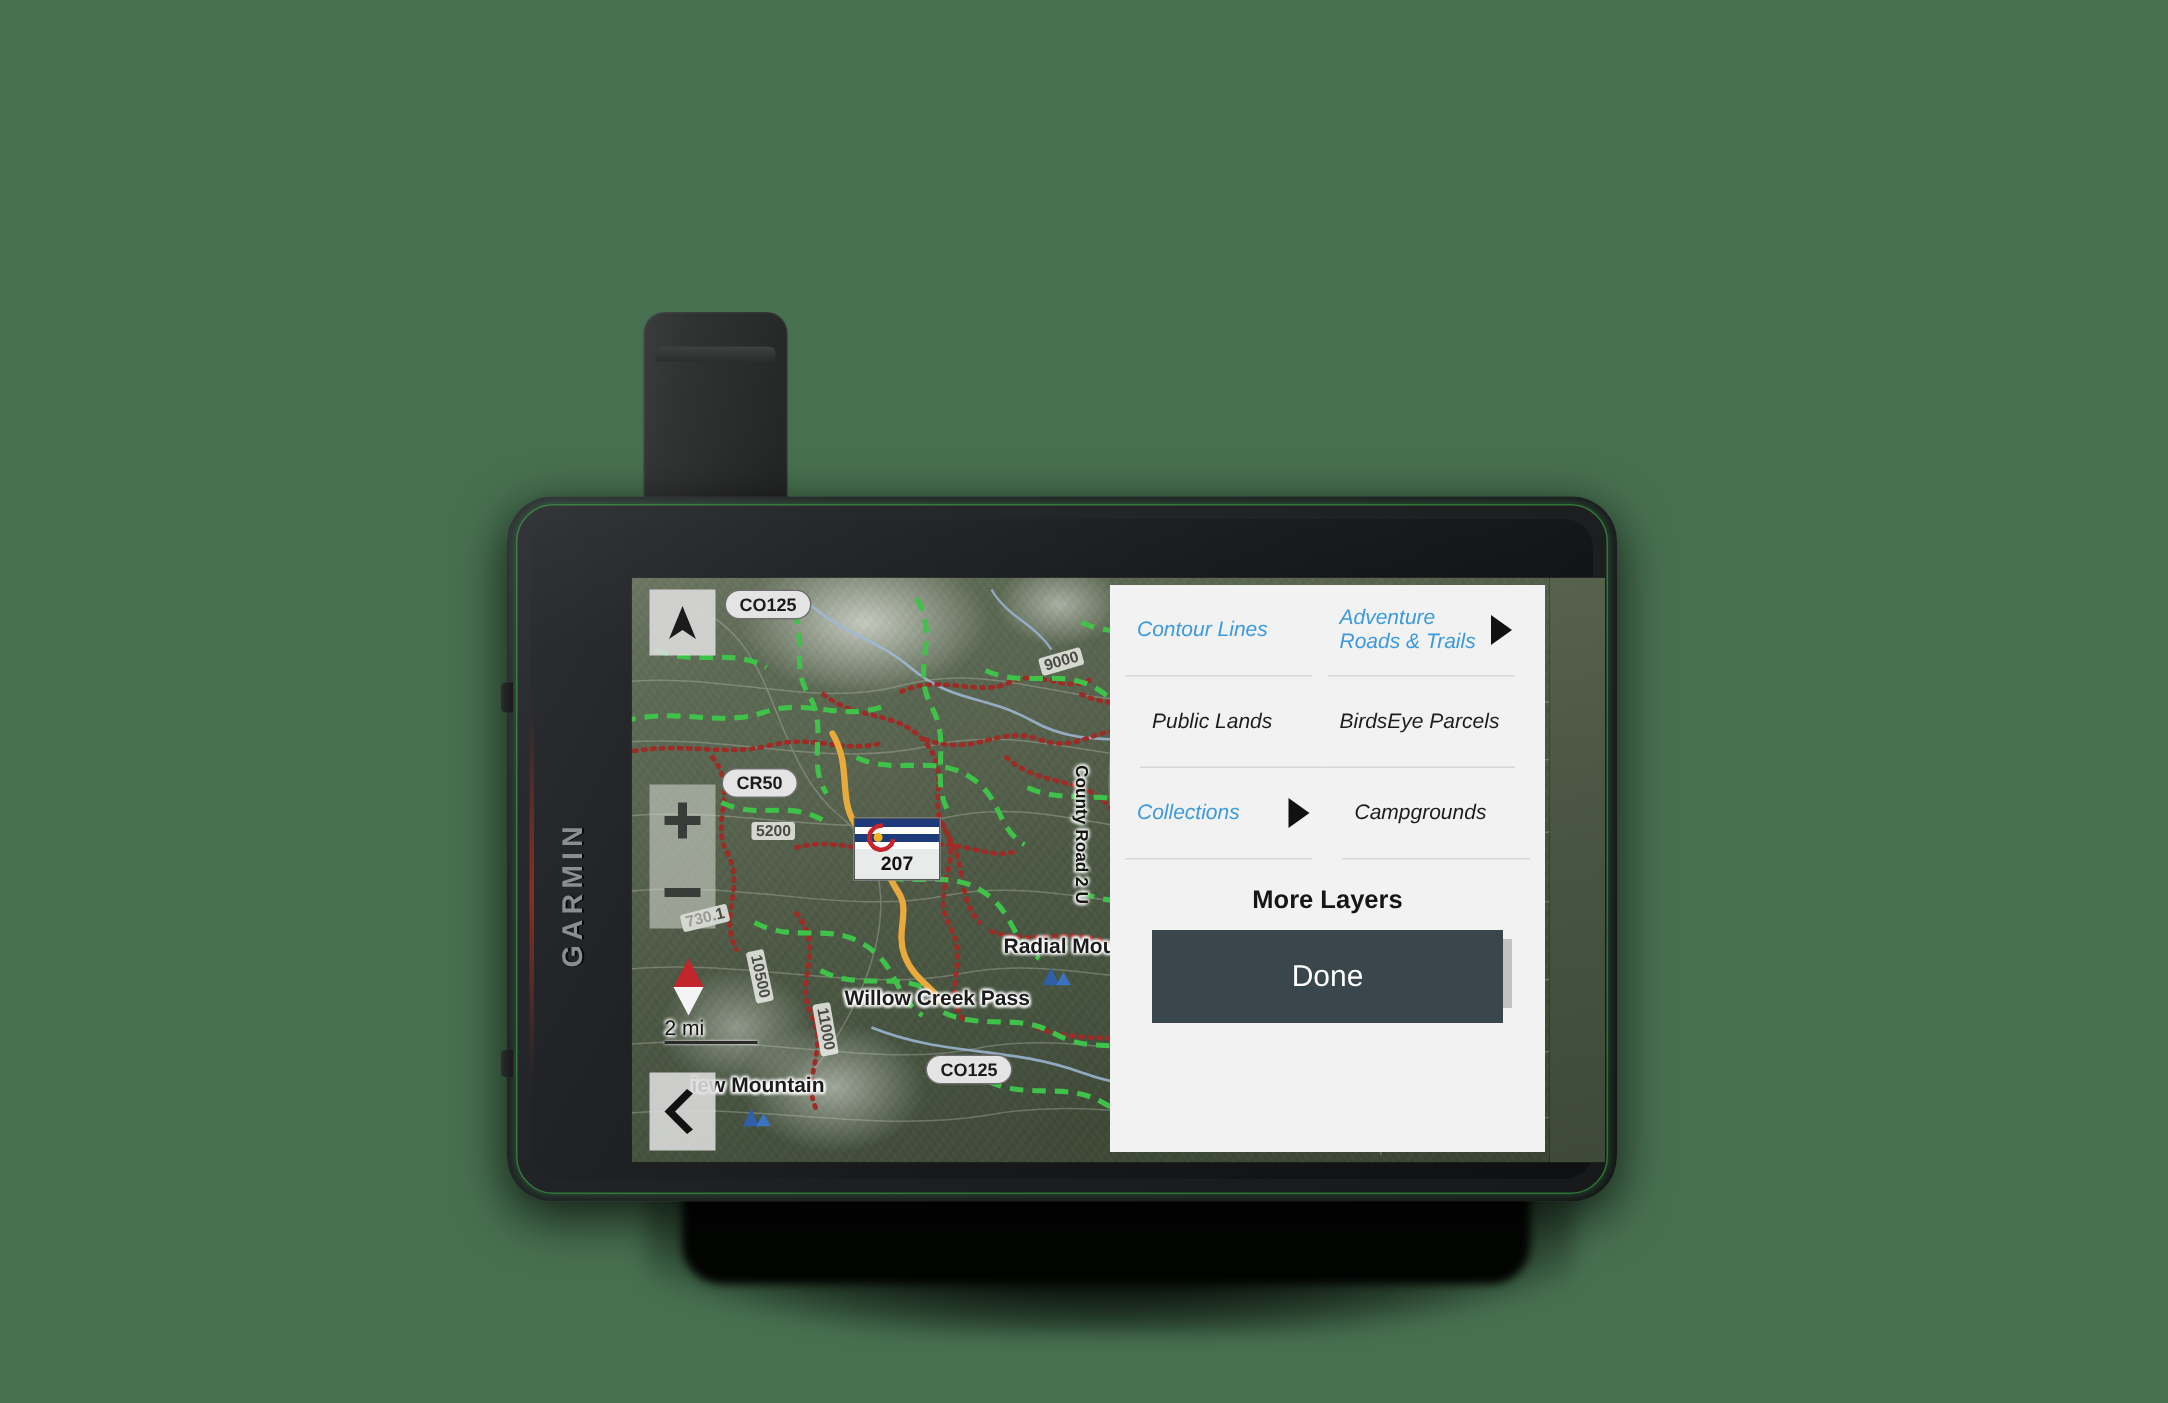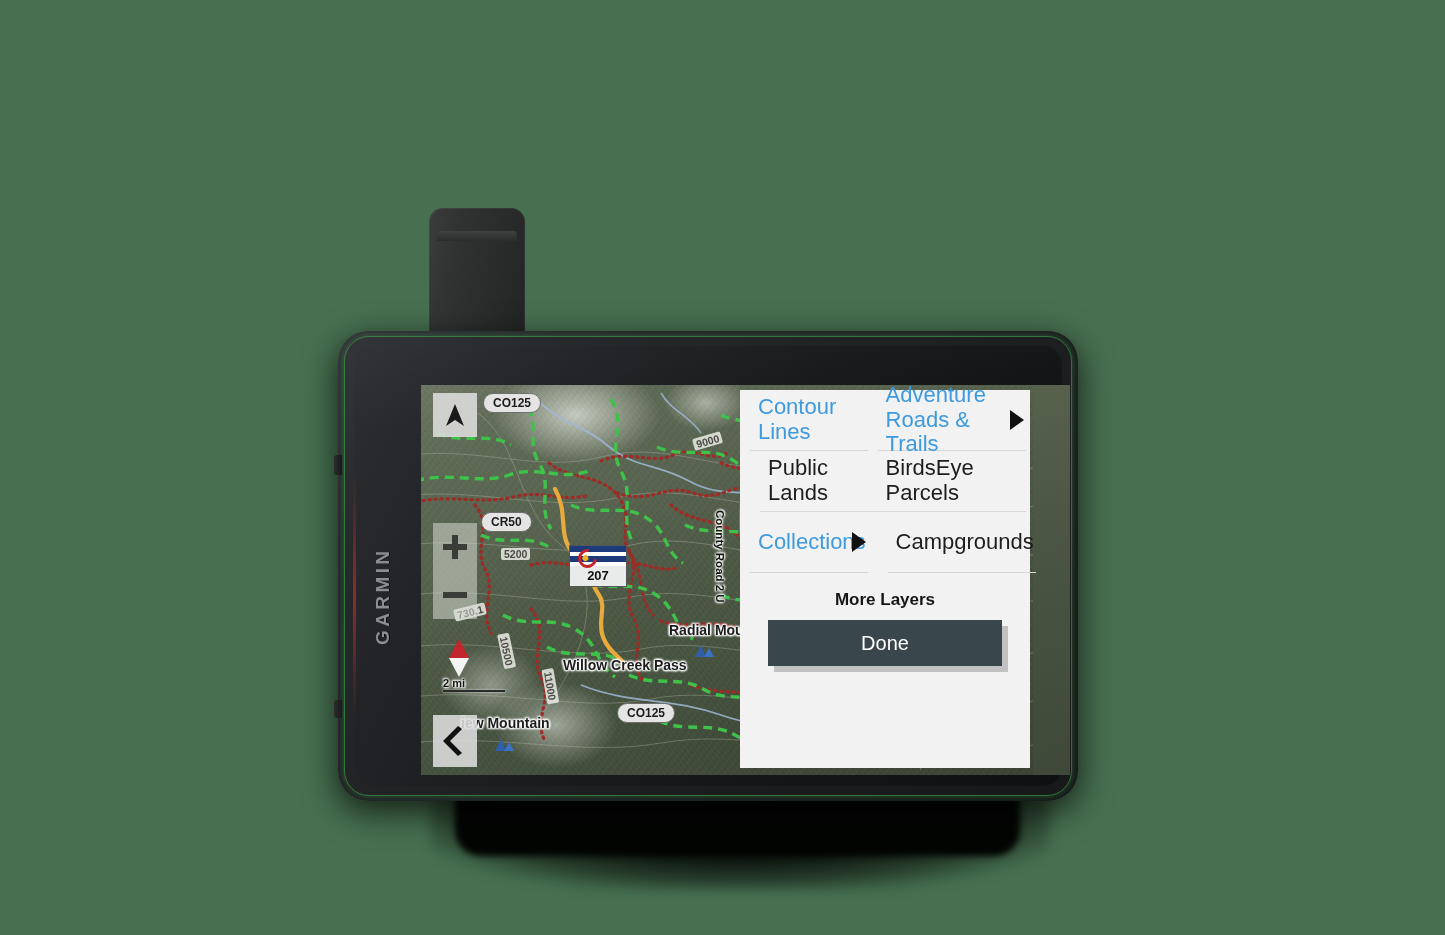--- a/index.html
+++ b/index.html
@@ -169,21 +169,21 @@
   }
   .shield-c::after{content:"";position:absolute;left:2px;top:1.5px;width:6px;height:6px;border-radius:50%;background:#f0b323;}
   .shield-num{height:18px;display:flex;align-items:center;justify-content:center;font-size:13px;font-weight:700;color:#111;}
 
   
   .posmark{position:absolute;left:28px;top:254px;width:20px;height:38px;}
   .posmark .up{position:absolute;left:0;top:0;width:0;height:0;border-left:10px solid transparent;border-right:10px solid transparent;border-bottom:19px solid #c0262b;}
   .posmark .dn{position:absolute;left:0;top:19px;width:0;height:0;border-left:10px solid transparent;border-right:10px solid transparent;border-top:19px solid #f4f4f4;}
 
   .scalebar{position:absolute;left:22px;top:292px;}
-  .scalebar .txt{color:#141414;font-size:11px;font-weight:700;text-shadow:0 0 3px #fff,0 0 3px #fff,1px 1px 2px #fff,-1px -1px 2px #fff;}
+  .scalebar .txt{color:#141414;font-size:14px;font-weight:400;text-shadow:0 0 3px #fff,0 0 3px #fff,1px 1px 2px #fff,-1px -1px 2px #fff;}
   .scalebar .ln{width:62px;height:2px;background:#2a2a2a;margin-top:1px;box-shadow:0 0 2px #fff;}
 
   .peak{position:absolute;width:22px;height:14px;}
   .peak svg{display:block;}
 
   .chev{width:26px;height:30px;}
 
   
   .panel{
     position:absolute;left:319px;top:5px;width:290px;height:378px;
@@ -193,36 +193,36 @@
     display:grid;grid-template-columns:1fr 1fr;
     column-gap:0;padding:0 10px;
   }
   .cell{
     position:relative;height:61px;display:flex;align-items:center;
     border-bottom:1px solid #d6d6d6;
     padding:0 2px 0 8px;box-sizing:border-box;
   }
   .cell.left{margin-right:10px;}
   .cell.right{margin-left:10px;}
-  .cell-label{font-size:22px;color:#1d1d1d;line-height:1.12;}
+  .cell-label{font-size:14px;color:#1d1d1d;line-height:1.12;font-style:italic;}
   .cell-label.blue{color:#3d9ade;}
   .arrow{
     position:absolute;right:2px;top:50%;transform:translateY(-50%);
     width:0;height:0;border-top:10px solid transparent;border-bottom:10px solid transparent;border-left:14px solid #111;
   }
   .more{
     text-align:center;font-size:17px;font-weight:700;color:#161616;
     padding:17px 0 10px;
   }
   .done-wrap{position:relative;padding:0 28px;}
   .done-shadow{
     position:absolute;left:34px;top:6px;right:22px;height:46px;background:#c2c2c2;
   }
   .done{
-    position:relative;width:100%;height:46px;background:#39474c;border:0;
+    position:relative;width:100%;height:62px;background:#39474c;border:0;
     color:#fff;font-size:20px;font-family:"Liberation Sans", sans-serif;
     display:flex;align-items:center;justify-content:center;cursor:pointer;
   }
 
   
   .sliver{position:absolute;left:612px;top:0;width:37px;height:390px;overflow:hidden;
     background:linear-gradient(170deg,#56624c 0%,#4a5643 40%,#3e4939 100%);}
 </style>
 </head>
 <body>

